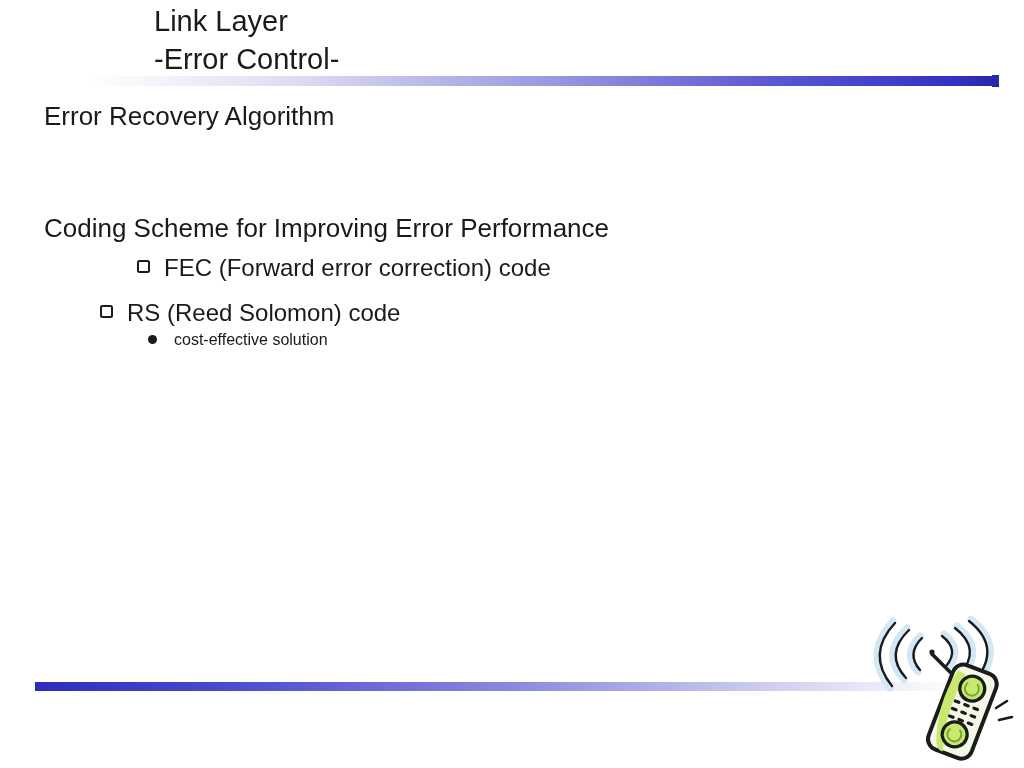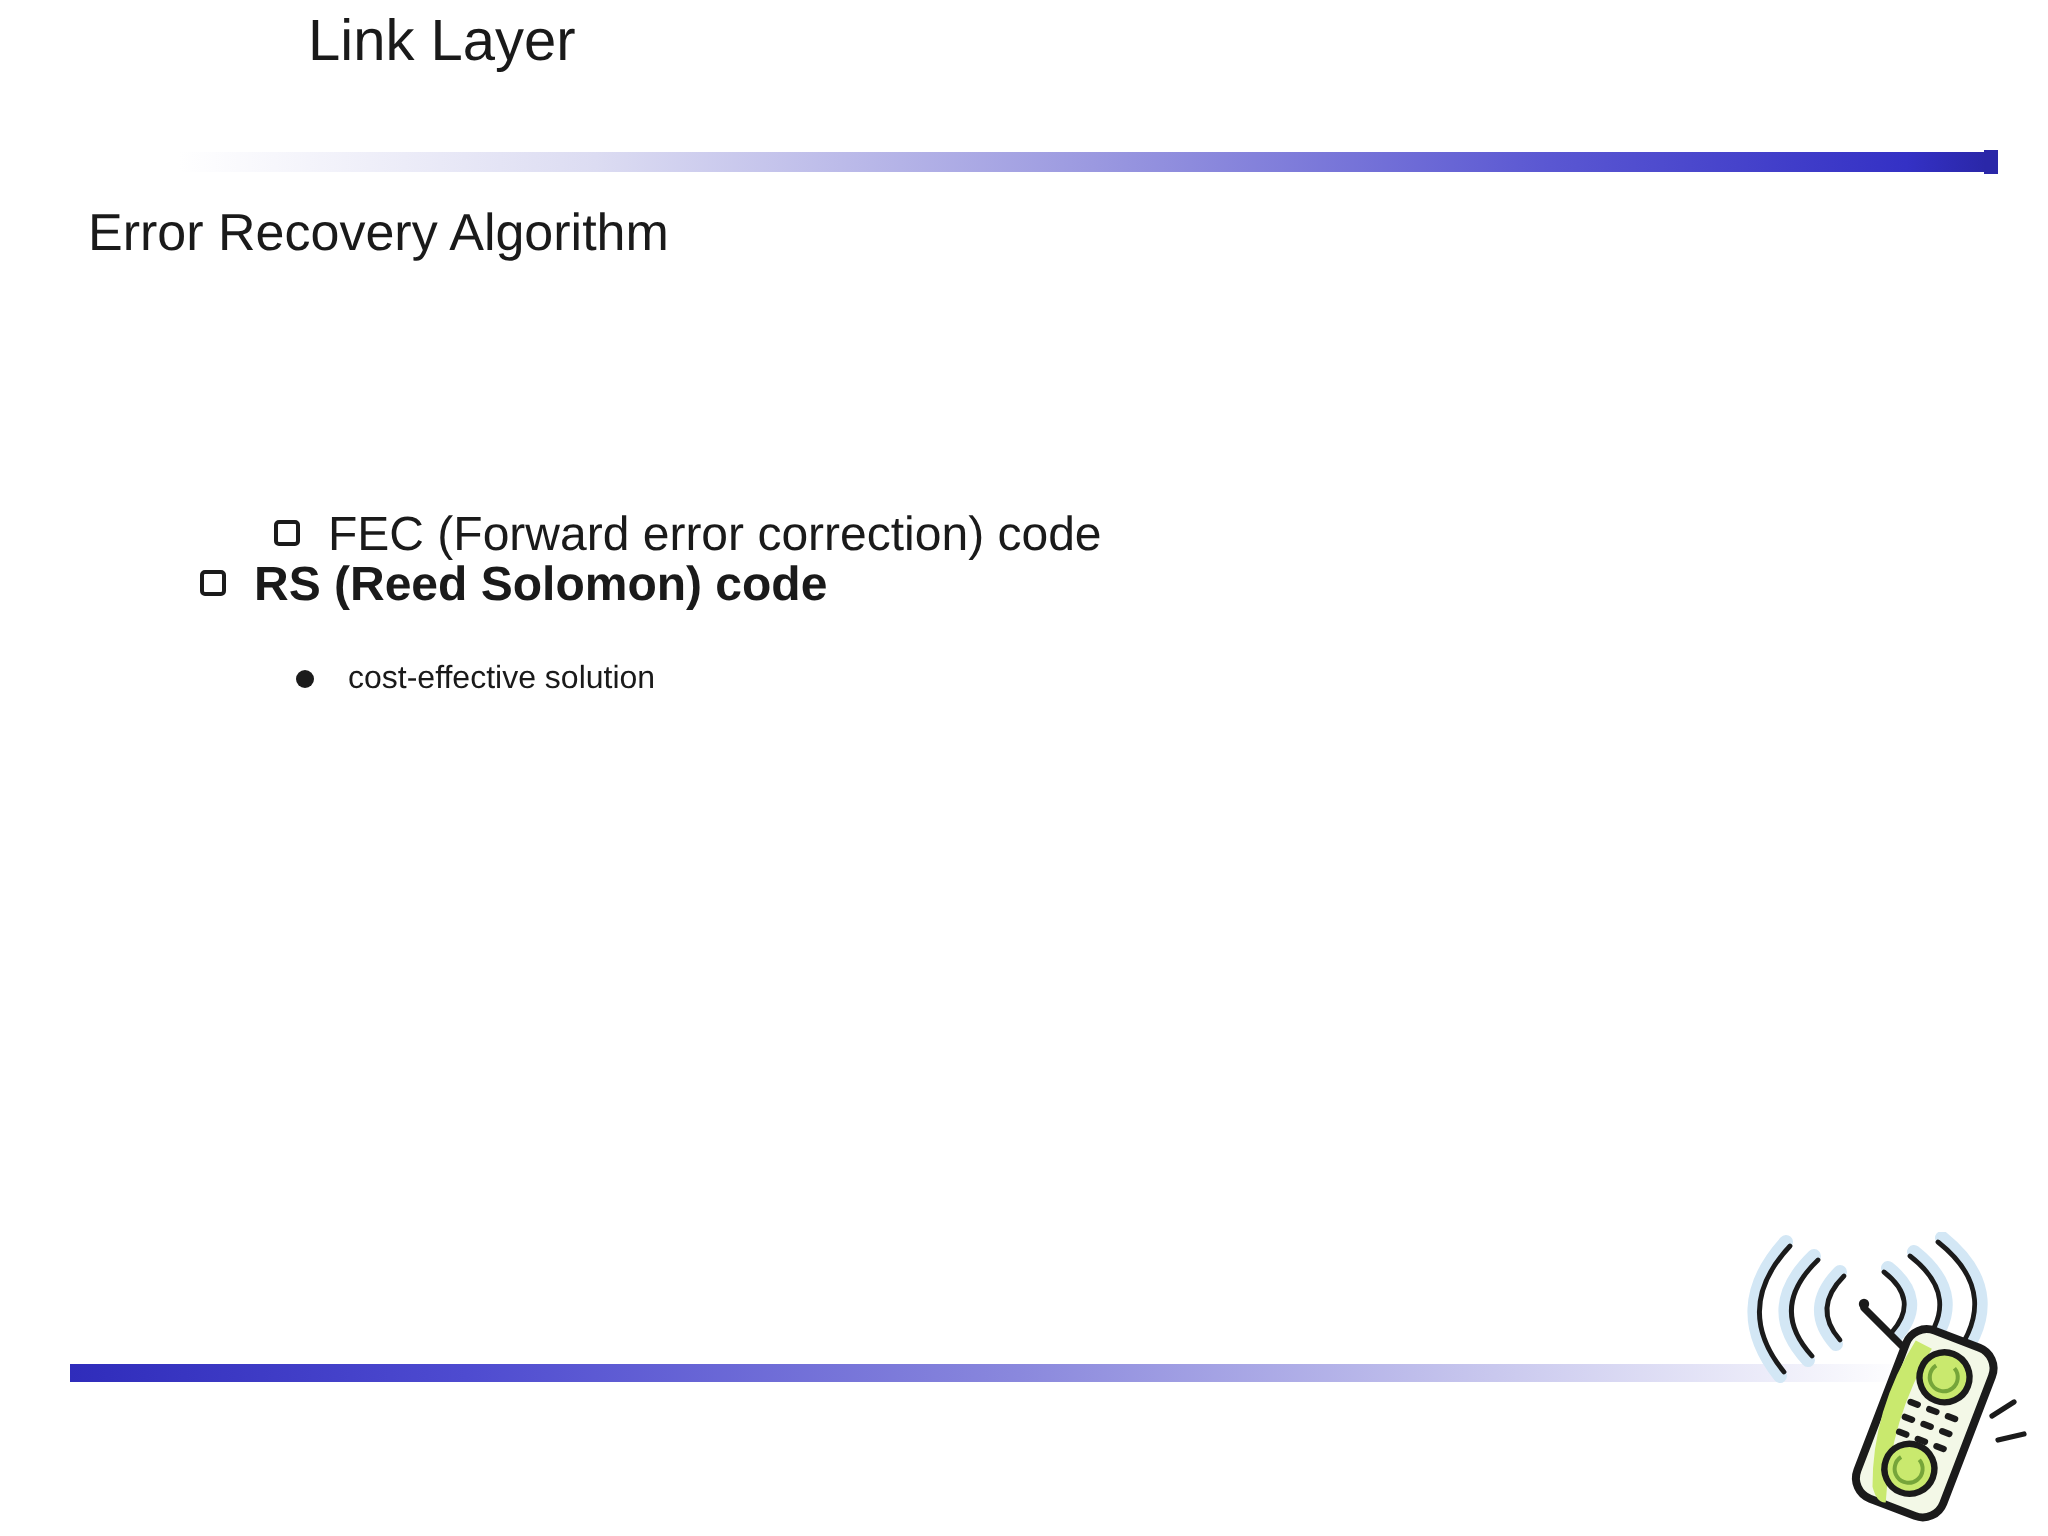--- a/index.html
+++ b/index.html
@@ -48,21 +48,21 @@
   .heading.h2 { top: 213px; }
 
   .bullet {
     position: absolute; left: 100px;
     display: flex; align-items: flex-start;
     font-size: 24px; line-height: 29px; color: var(--text);
     white-space: nowrap;
   }
   .bullet.b1 { top: 136px; }
   .bullet.b2 { top: 253px; padding-left: 37px; }
-  .bullet.b3 { top: 278px; font-weight: bold; }
+  .bullet.b3 { top: 298px; }
 
   .sq-marker {
     flex: 0 0 auto;
     width: 13px; height: 13px; margin: 7px 14px 0 0;
     border: 2px solid var(--ink); border-radius: 2.5px;
     background: transparent;
   }
 
   .subbullet {
     position: absolute; left: 148px; top: 327px;
@@ -81,27 +81,29 @@
     width: 160px; height: 150px;
   }
 </style>
 </head>
 <body>
 
 <div class="slide">
 
   <div class="title-block">
     <div>Link Layer</div>
+    <div>-Error Control-</div>
   </div>
 
   <div class="top-bar"></div>
 
   <div class="heading h1">Error Recovery Algorithm</div>
 
 
+  <div class="heading h2">Coding Scheme for Improving Error Performance</div>
 
   <div class="bullet b2">
     <span class="sq-marker"></span>
     <span>FEC (Forward error correction) code</span>
   </div>
 
   <div class="bullet b3">
     <span class="sq-marker"></span>
     <span>RS (Reed Solomon) code</span>
   </div>

